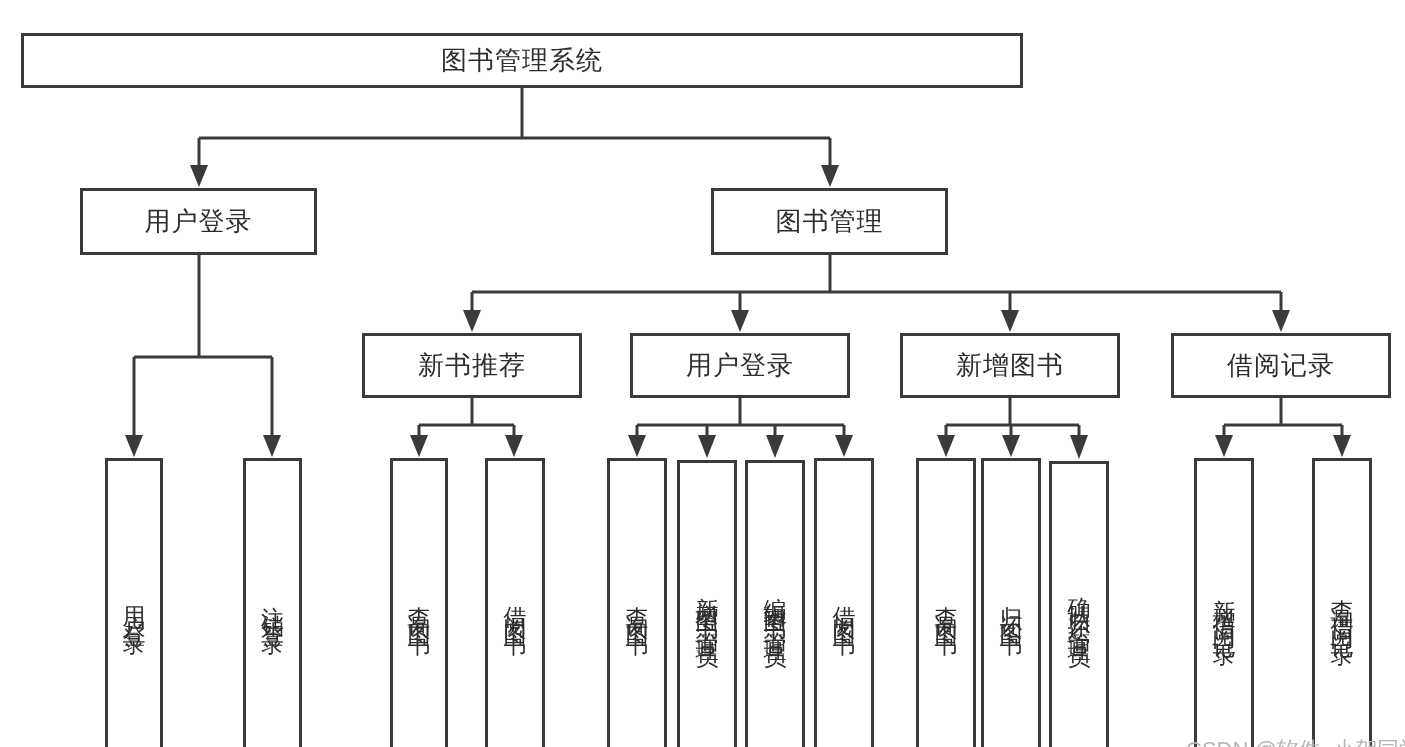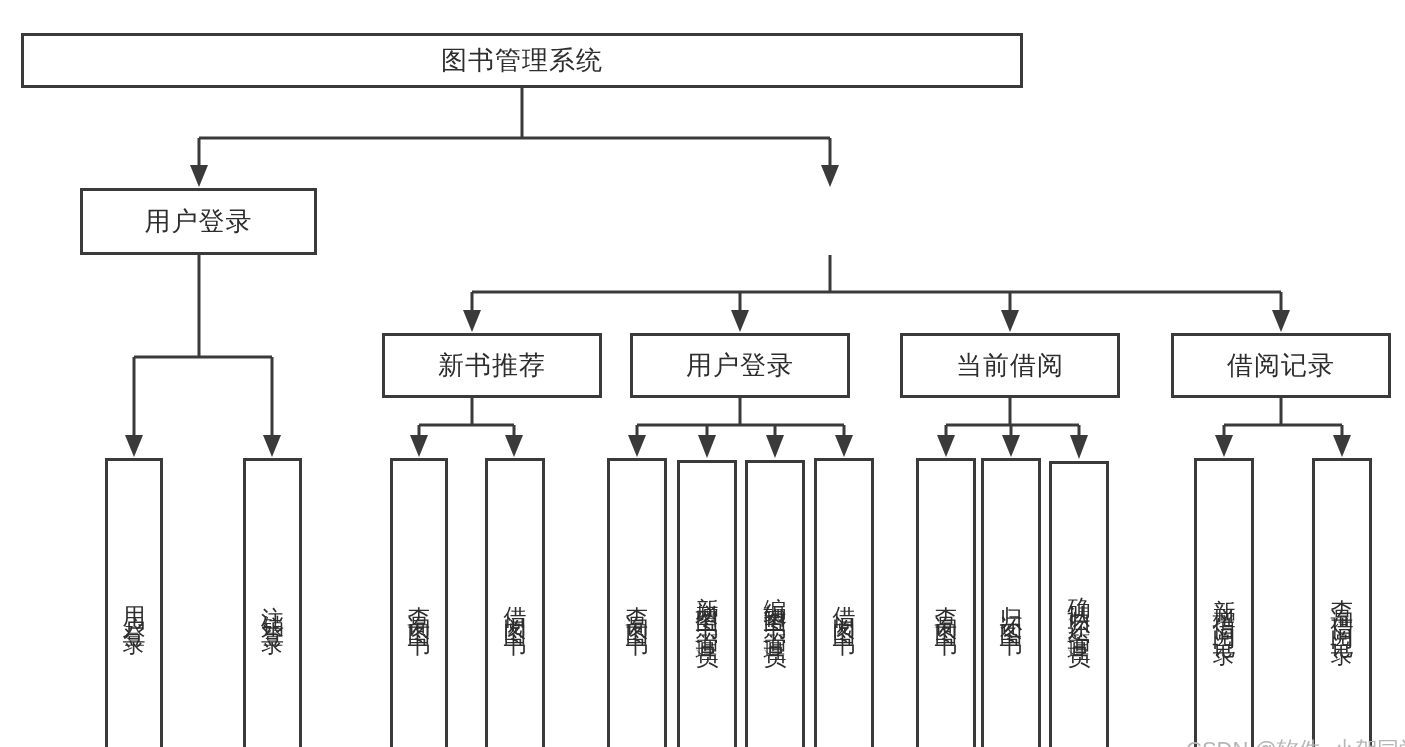--- a/index.html
+++ b/index.html
@@ -128,29 +128,32 @@
     </g>
   </svg>
 
   <div class="hbox" style="left:21px;top:13px;width:1002px;height:55px">
     <span>图书管理系统</span>
   </div>
 
   <div class="hbox" style="left:80px;top:168px;width:237px;height:67px">
     <span>用户登录</span>
   </div>
-
-  <div class="hbox" style="left:382px;top:313px;width:220px;height:65px">
+  <div class="hbox" style="left:711px;top:168px;width:237px;height:67px">
+    <span>图书管理</span>
+  </div>
+
+  <div class="hbox" style="left:362px;top:313px;width:220px;height:65px">
     <span>新书推荐</span>
   </div>
   <div class="hbox" style="left:630px;top:313px;width:220px;height:65px">
     <span>用户登录</span>
   </div>
   <div class="hbox" style="left:900px;top:313px;width:220px;height:65px">
-    <span>当前借阅</span>
+    <span>新增图书</span>
   </div>
   <div class="hbox" style="left:1171px;top:313px;width:220px;height:65px">
     <span>借阅记录</span>
   </div>
 
   <div class="vbox" style="left:105px;top:438px;width:58px;height:295px">
     <span>用户登录</span>
   </div>
   <div class="vbox" style="left:243px;top:438px;width:59px;height:295px">
     <span>注销登录</span>

